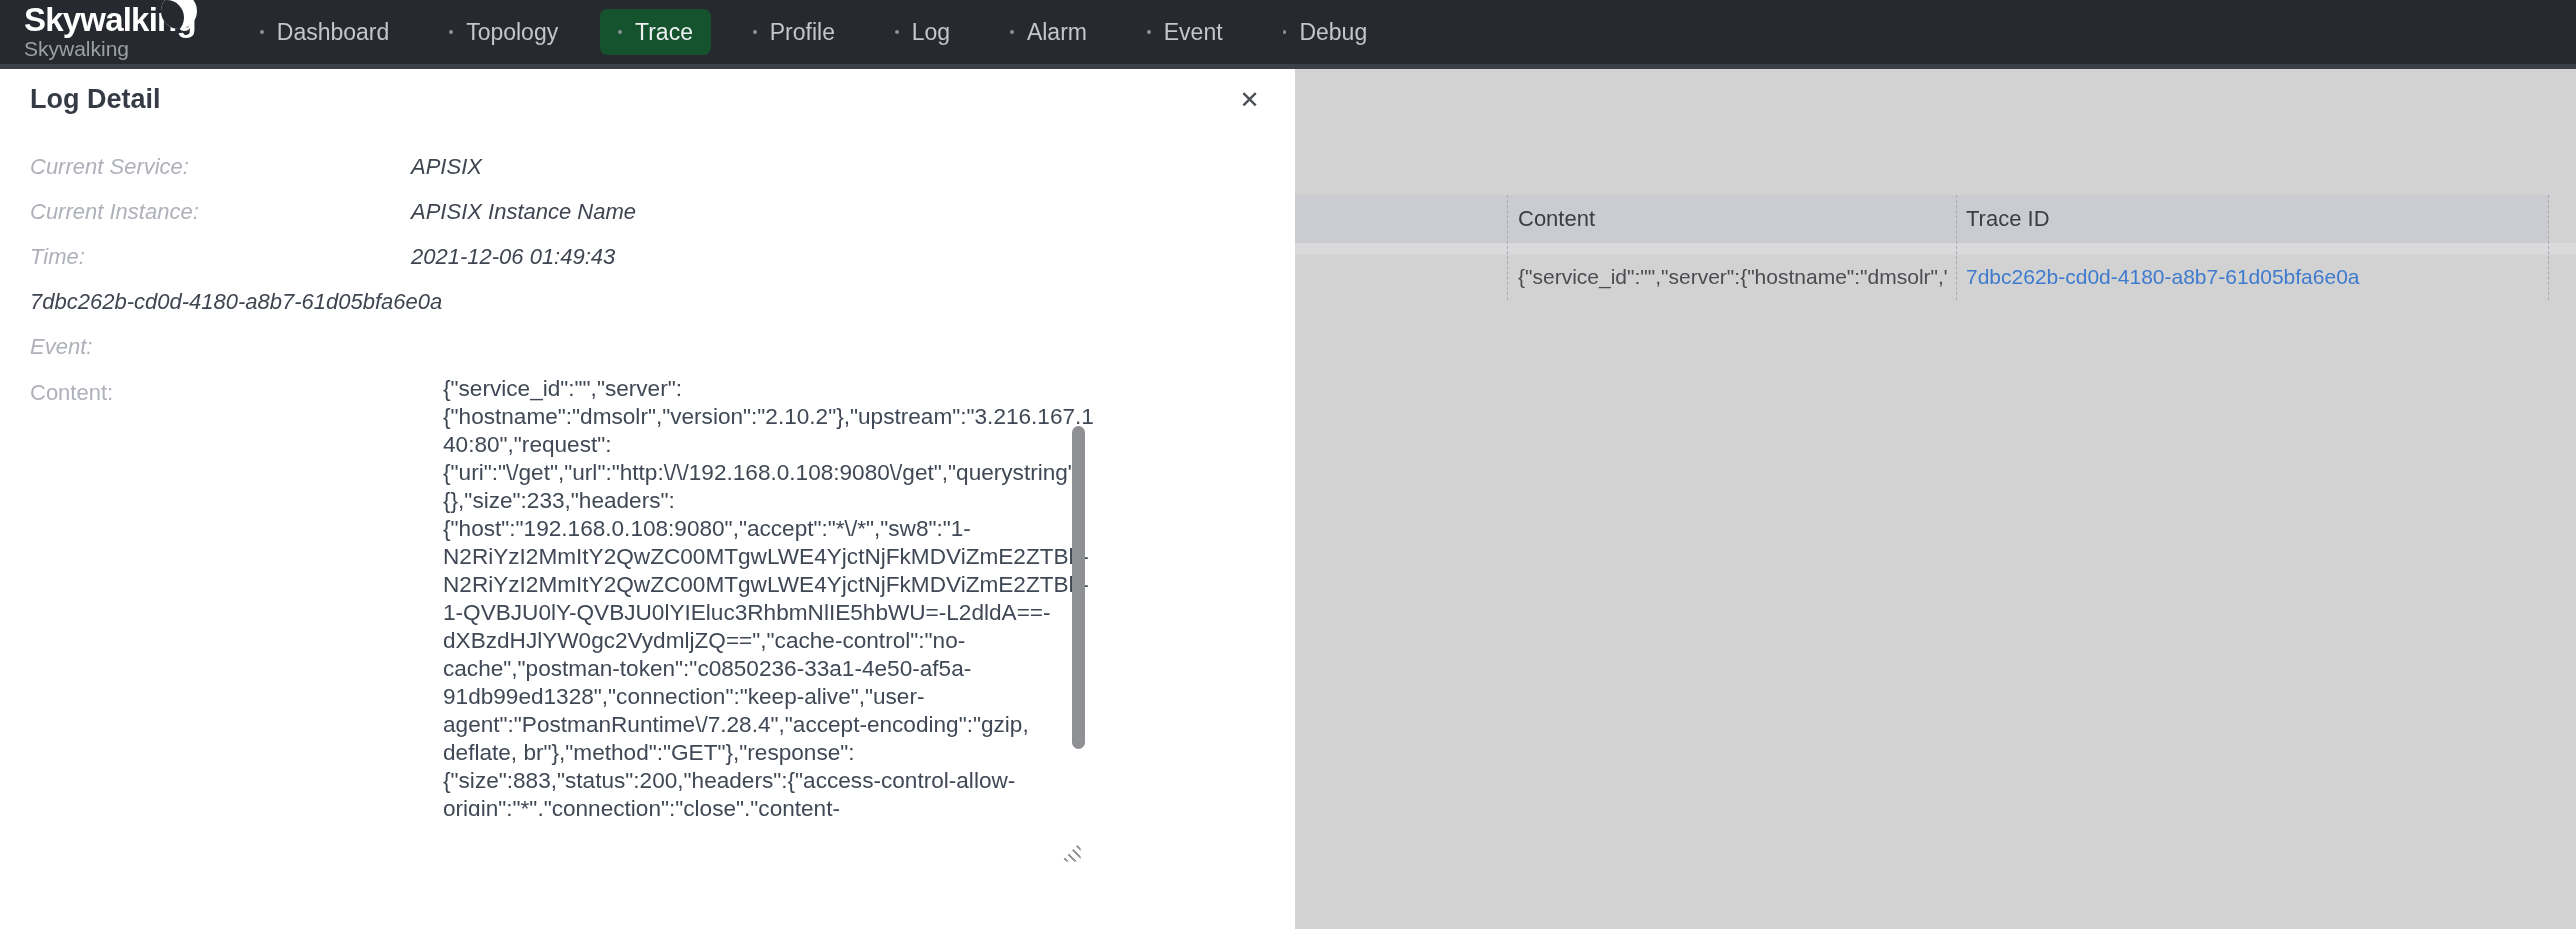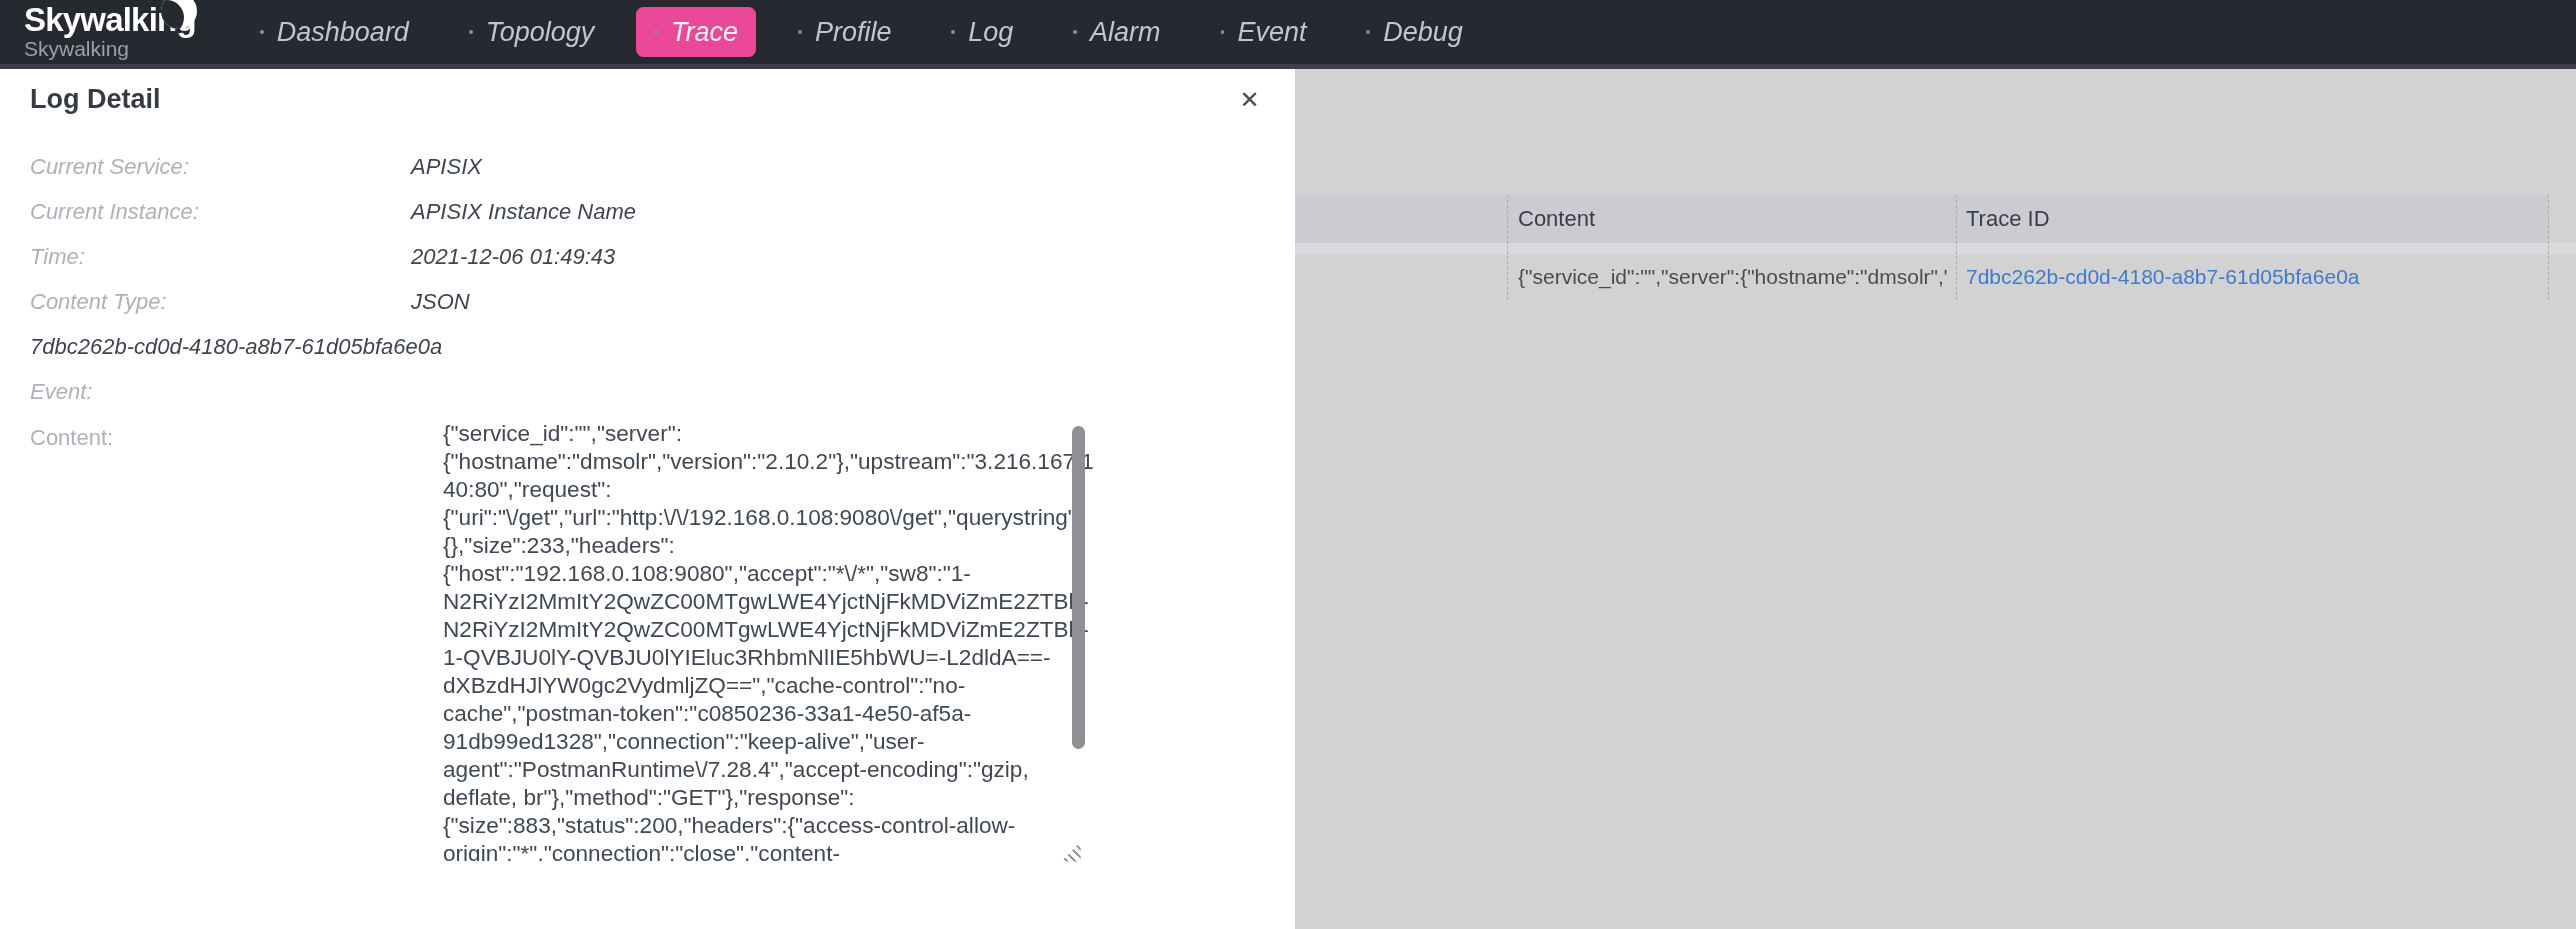--- a/index.html
+++ b/index.html
@@ -34,28 +34,28 @@
     content: ""; position: absolute; left: -12px; top: 7.5px;
     width: 35px; height: 35px; border-radius: 50%;
     background: #262a30;
   }
   .logo-sub { color: #9aa0a6; font-size: 21px; line-height: 22.6px; margin-top: 1.5px; }
 
   .nav-items { display: flex; align-items: center; margin-left: 9px; }
   .nav-item {
     display: flex; align-items: center;
     margin-left: 24px; padding: 9.8px 18px;
-    color: #c3c6ca; font-size: 27px;
-    border-radius: 7.5px; cursor: pointer; white-space: nowrap; font-style: italic;
+    color: #c3c6ca; font-size: 23px;
+    border-radius: 7.5px; cursor: pointer; white-space: nowrap;
   }
   .nav-item::before {
     content: ""; width: 3.8px; height: 3.8px; border-radius: 50%;
     background: #8b9096; margin-right: 13px; flex: 0 0 auto;
   }
-  .nav-item.active { background: #ec4899; color: #eef0f2; }
+  .nav-item.active { background: #14532d; color: #eef0f2; }
 
   
   .bg-table-header {
     position: absolute; left: 1207px; top: 195px;
     width: 1342px; height: 48px;
     background: #cbccd1; z-index: 1;
   }
   .bg-header-cell {
     position: absolute; top: 195px; height: 48px; line-height: 48px;
     font-size: 22px; color: #3a3e44; z-index: 2; white-space: nowrap;
@@ -159,24 +159,20 @@
     </div>
     <div class="field-row">
       <span class="field-label">Current Instance:</span>
       <span class="field-value">APISIX Instance Name</span>
     </div>
     <div class="field-row">
       <span class="field-label">Time:</span>
       <span class="field-value">2021-12-06 01:49:43</span>
     </div>
     <div class="field-row">
-      <span class="field-label">Content Type:</span>
-      <span class="field-value">JSON</span>
-    </div>
-    <div class="field-row">
       <span class="field-value">7dbc262b-cd0d-4180-a8b7-61d05bfa6e0a</span>
     </div>
     <div class="field-row">
       <span class="field-label">Event:</span>
       <span class="field-value"></span>
     </div>
     <div class="content-row">
       <span class="field-label">Content:</span>
       <textarea class="content-textarea" spellcheck="false" style="">{"service_id":"","server":{"hostname":"dmsolr","version":"2.10.2"},"upstream":"3.216.167.140:80","request":{"uri":"\/get","url":"http:\/\/192.168.0.108:9080\/get","querystring":{},"size":233,"headers":{"host":"192.168.0.108:9080","accept":"*\/*","sw8":"1-N2RiYzI2MmItY2QwZC00MTgwLWE4YjctNjFkMDViZmE2ZTBh-N2RiYzI2MmItY2QwZC00MTgwLWE4YjctNjFkMDViZmE2ZTBh-1-QVBJU0lY-QVBJU0lYIEluc3RhbmNlIE5hbWU=-L2dldA==-dXBzdHJlYW0gc2VydmljZQ==","cache-control":"no-cache","postman-token":"c0850236-33a1-4e50-af5a-91db99ed1328","connection":"keep-alive","user-agent":"PostmanRuntime\/7.28.4","accept-encoding":"gzip, deflate, br"},"method":"GET"},"response":{"size":883,"status":200,"headers":{"access-control-allow-origin":"*","connection":"close","content-type":"application\/json","server":"APISIX\/2.10.2","content-</textarea>
     </div>

